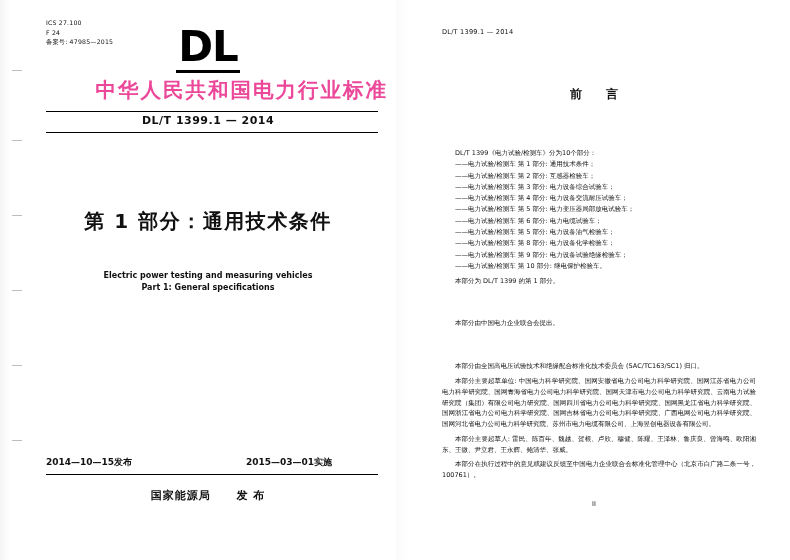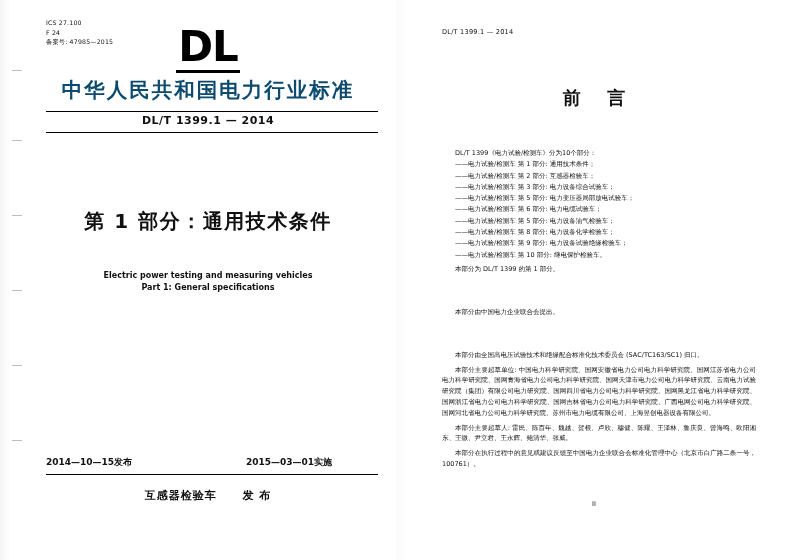--- a/index.html
+++ b/index.html
@@ -60,25 +60,25 @@
     display: inline-block;
     border-bottom: 3px solid #000;
     padding: 0 2px 2px 2px;
   }
 
   .cover-title {
     position: absolute;
     left: 0;
     right: 0;
     top: 68px;
-    text-align: center;
+    text-align: right;
     font-size: 20.5px;
     font-weight: bold;
     letter-spacing: 2px;
-    color: #0c4a6e;
+    color: #ec4899;
   }
   .cover-stdno {
     position: absolute;
     left: 0;
     right: 0;
     top: 106px;
     text-align: center;
     font-size: 11px;
     font-weight: bold;
     letter-spacing: 0.5px;
@@ -175,21 +175,21 @@
     left: 22px;
     top: 4px;
     font-size: 6.6px;
     letter-spacing: 0.2px;
   }
   .fw-title {
     position: absolute;
     left: 0; right: 0;
     top: 62px;
     text-align: center;
-    font-size: 18px;
+    font-size: 12px;
     font-weight: bold;
     letter-spacing: 10px;
     text-indent: 10px;
   }
   .fw-body {
     position: absolute;
     left: 22px;
     right: 12px;
     top: 92px;
     font-size: 6.5px;
@@ -265,35 +265,36 @@
       <div>Part 1: General specifications</div>
     </div>
 
     <div class="cover-dates">
       <span class="issue">2014—10—15发布</span>
       <span class="effect">2015—03—01实施</span>
     </div>
     <div class="dates-rule"></div>
 
     <div class="cover-publisher">
-      <span>互感器检验车</span>
+      <span>国家能源局</span>
       <span class="pub-sep"></span>
       <span>发 布</span>
     </div>
   </div>
 
   <div class="foreword">
     <div class="fw-header">DL/T 1399.1 — 2014</div>
     <div class="fw-title">前 言</div>
 
     <div class="fw-body" id="fw-body">
         <p class="indent">DL/T 1399《电力试验/检测车》分为10个部分：</p>
         <p class="list">——电力试验/检测车 第 1 部分: 通用技术条件；</p>
         <p class="list">——电力试验/检测车 第 2 部分: 互感器检验车；</p>
         <p class="list">——电力试验/检测车 第 3 部分: 电力设备综合试验车；</p>
+        <p class="list">——电力试验/检测车 第 4 部分: 电力设备交流耐压试验车；</p>
         <p class="list">——电力试验/检测车 第 5 部分: 电力变压器局部放电试验车；</p>
         <p class="list">——电力试验/检测车 第 6 部分: 电力电缆试验车；</p>
         <p class="list">——电力试验/检测车 第 5 部分: 电力设备油气检验车；</p>
         <p class="list">——电力试验/检测车 第 8 部分: 电力设备化学检验车；</p>
         <p class="list">——电力试验/检测车 第 9 部分: 电力设备试验绝缘检验车；</p>
         <p class="list">——电力试验/检测车 第 10 部分: 继电保护检验车。</p>
         <p class="indent gap">本部分为 DL/T 1399 的第 1 部分。</p>
         <p class="indent">本部分由中国电力企业联合会提出。</p>
         <p class="indent">本部分由全国高电压试验技术和绝缘配合标准化技术委员会 (SAC/TC163/SC1) 归口。</p>
         <p class="indent gap">本部分主要起草单位: 中国电力科学研究院、国网安徽省电力公司电力科学研究院、国网江苏省电力公司电力科学研究院、国网青海省电力公司电力科学研究院、国网天津市电力公司电力科学研究院、云南电力试验研究院（集团）有限公司电力研究院、国网四川省电力公司电力科学研究院、国网黑龙江省电力科学研究院、国网浙江省电力公司电力科学研究院、国网吉林省电力公司电力科学研究院、广西电网公司电力科学研究院、国网河北省电力公司电力科学研究院、苏州市电力电缆有限公司、上海昱创电器设备有限公司。</p>

